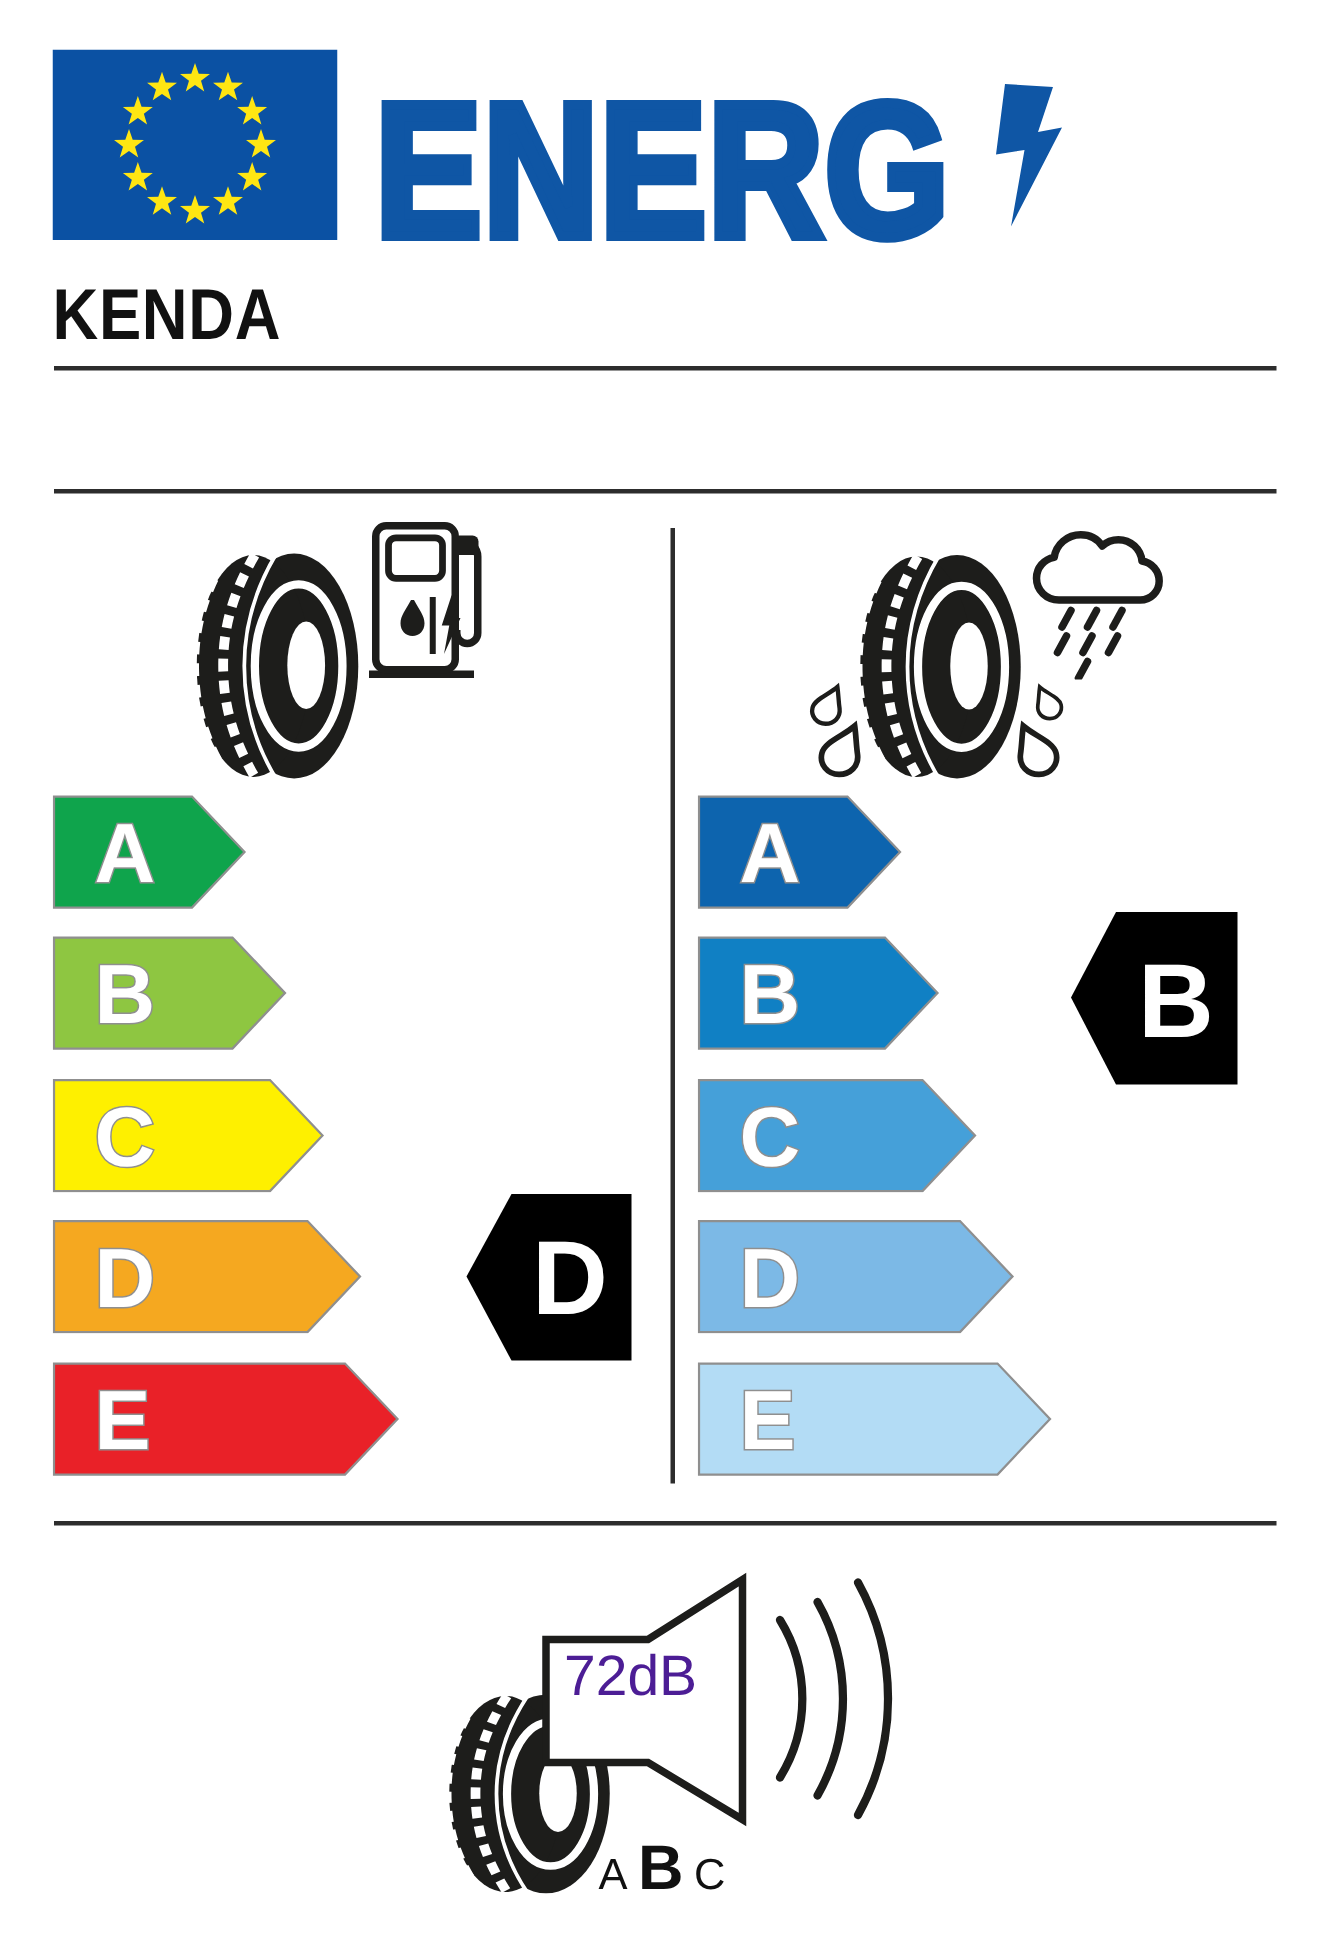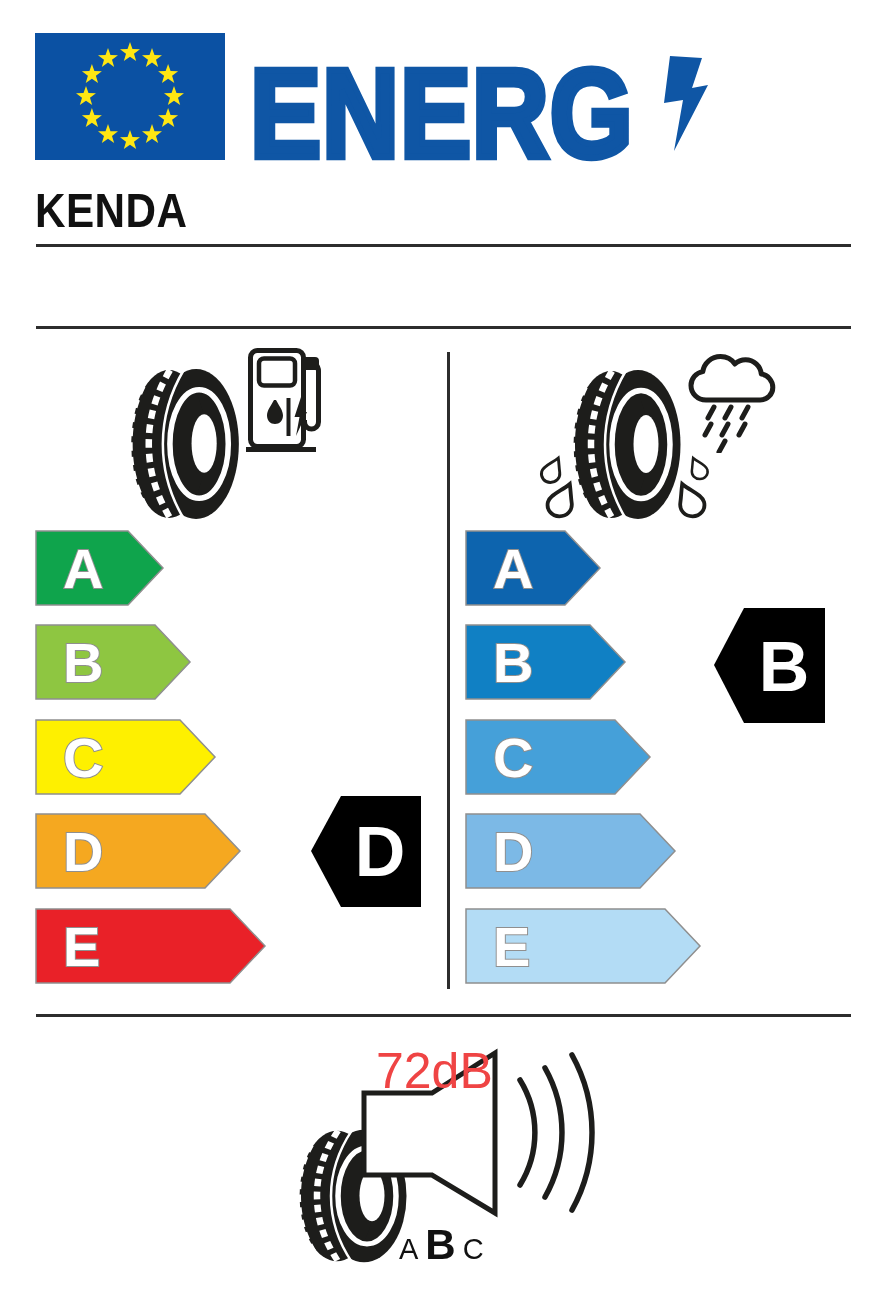--- a/index.html
+++ b/index.html
@@ -9,21 +9,21 @@
   .rule{position:absolute;height:3px;background:#2d2d2d;}
   .vrule{position:absolute;width:3px;background:#2d2d2d;}
   .energ-text{position:absolute;left:250px;top:50px;font-weight:700;font-size:127px;line-height:1;
               color:#0f56a5;-webkit-text-stroke:6.5px #0f56a5;letter-spacing:1px;
               transform:scaleX(0.84);transform-origin:0 0;white-space:nowrap;}
   .brand{position:absolute;left:35px;top:187px;font-weight:700;font-size:48px;line-height:1;
          color:#111;letter-spacing:0.5px;transform:scaleX(0.88);transform-origin:0 0;}
   .arrow-letter{font-weight:700;fill:#fff;stroke:#8f8f8f;stroke-width:2;paint-order:stroke;
                 font-family:"Liberation Sans",sans-serif;}
   .badge-letter{font-weight:700;fill:#fff;font-family:"Liberation Sans",sans-serif;}
-  .db-text{position:absolute;left:376px;top:1046px;font-size:50px;line-height:1;color:#ef4444;}
+  .db-text{position:absolute;left:376px;top:1099px;font-size:38px;line-height:1;color:#4c1d95;}
   .abc{position:absolute;left:399px;top:1224px;display:flex;align-items:baseline;gap:7px;color:#111;}
   .abc .n{font-size:29px;font-weight:400;line-height:1;}
   .abc .b{font-size:42px;font-weight:700;line-height:1;}
 </style>
 </head>
 <body>
 
 <div class="label">
 
   <svg width="0" height="0" style="position:absolute" aria-hidden="true">

